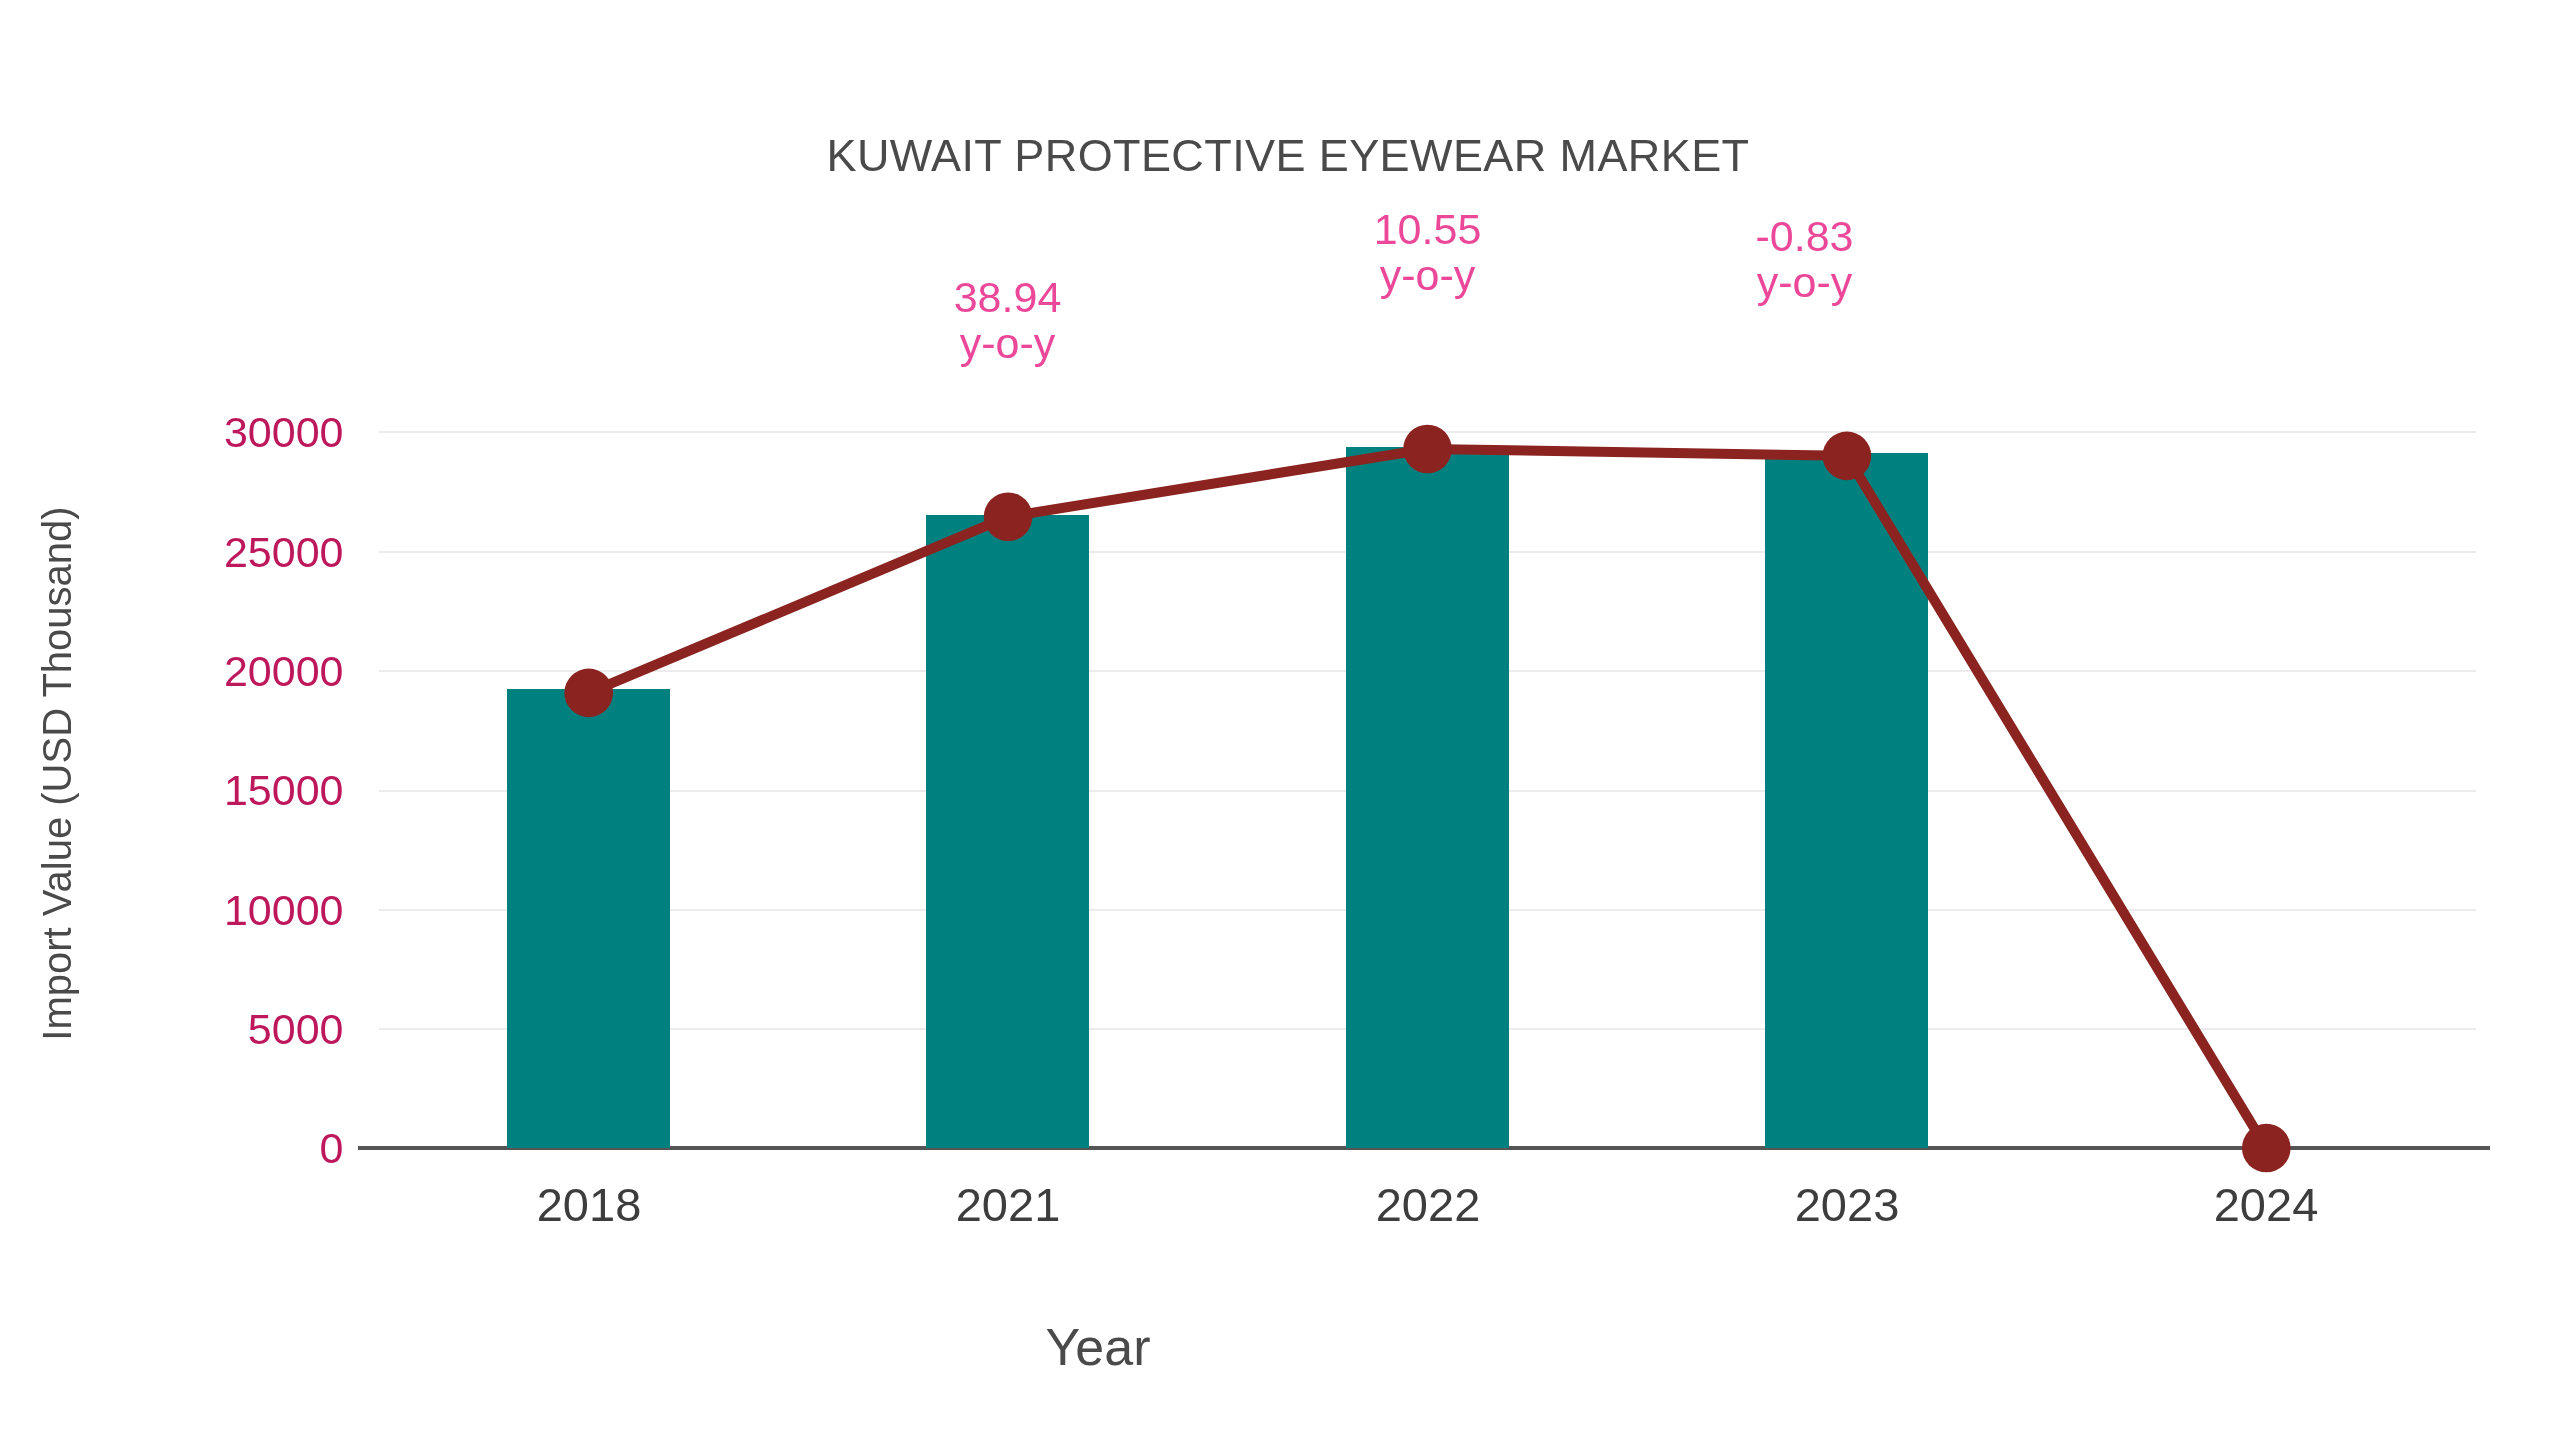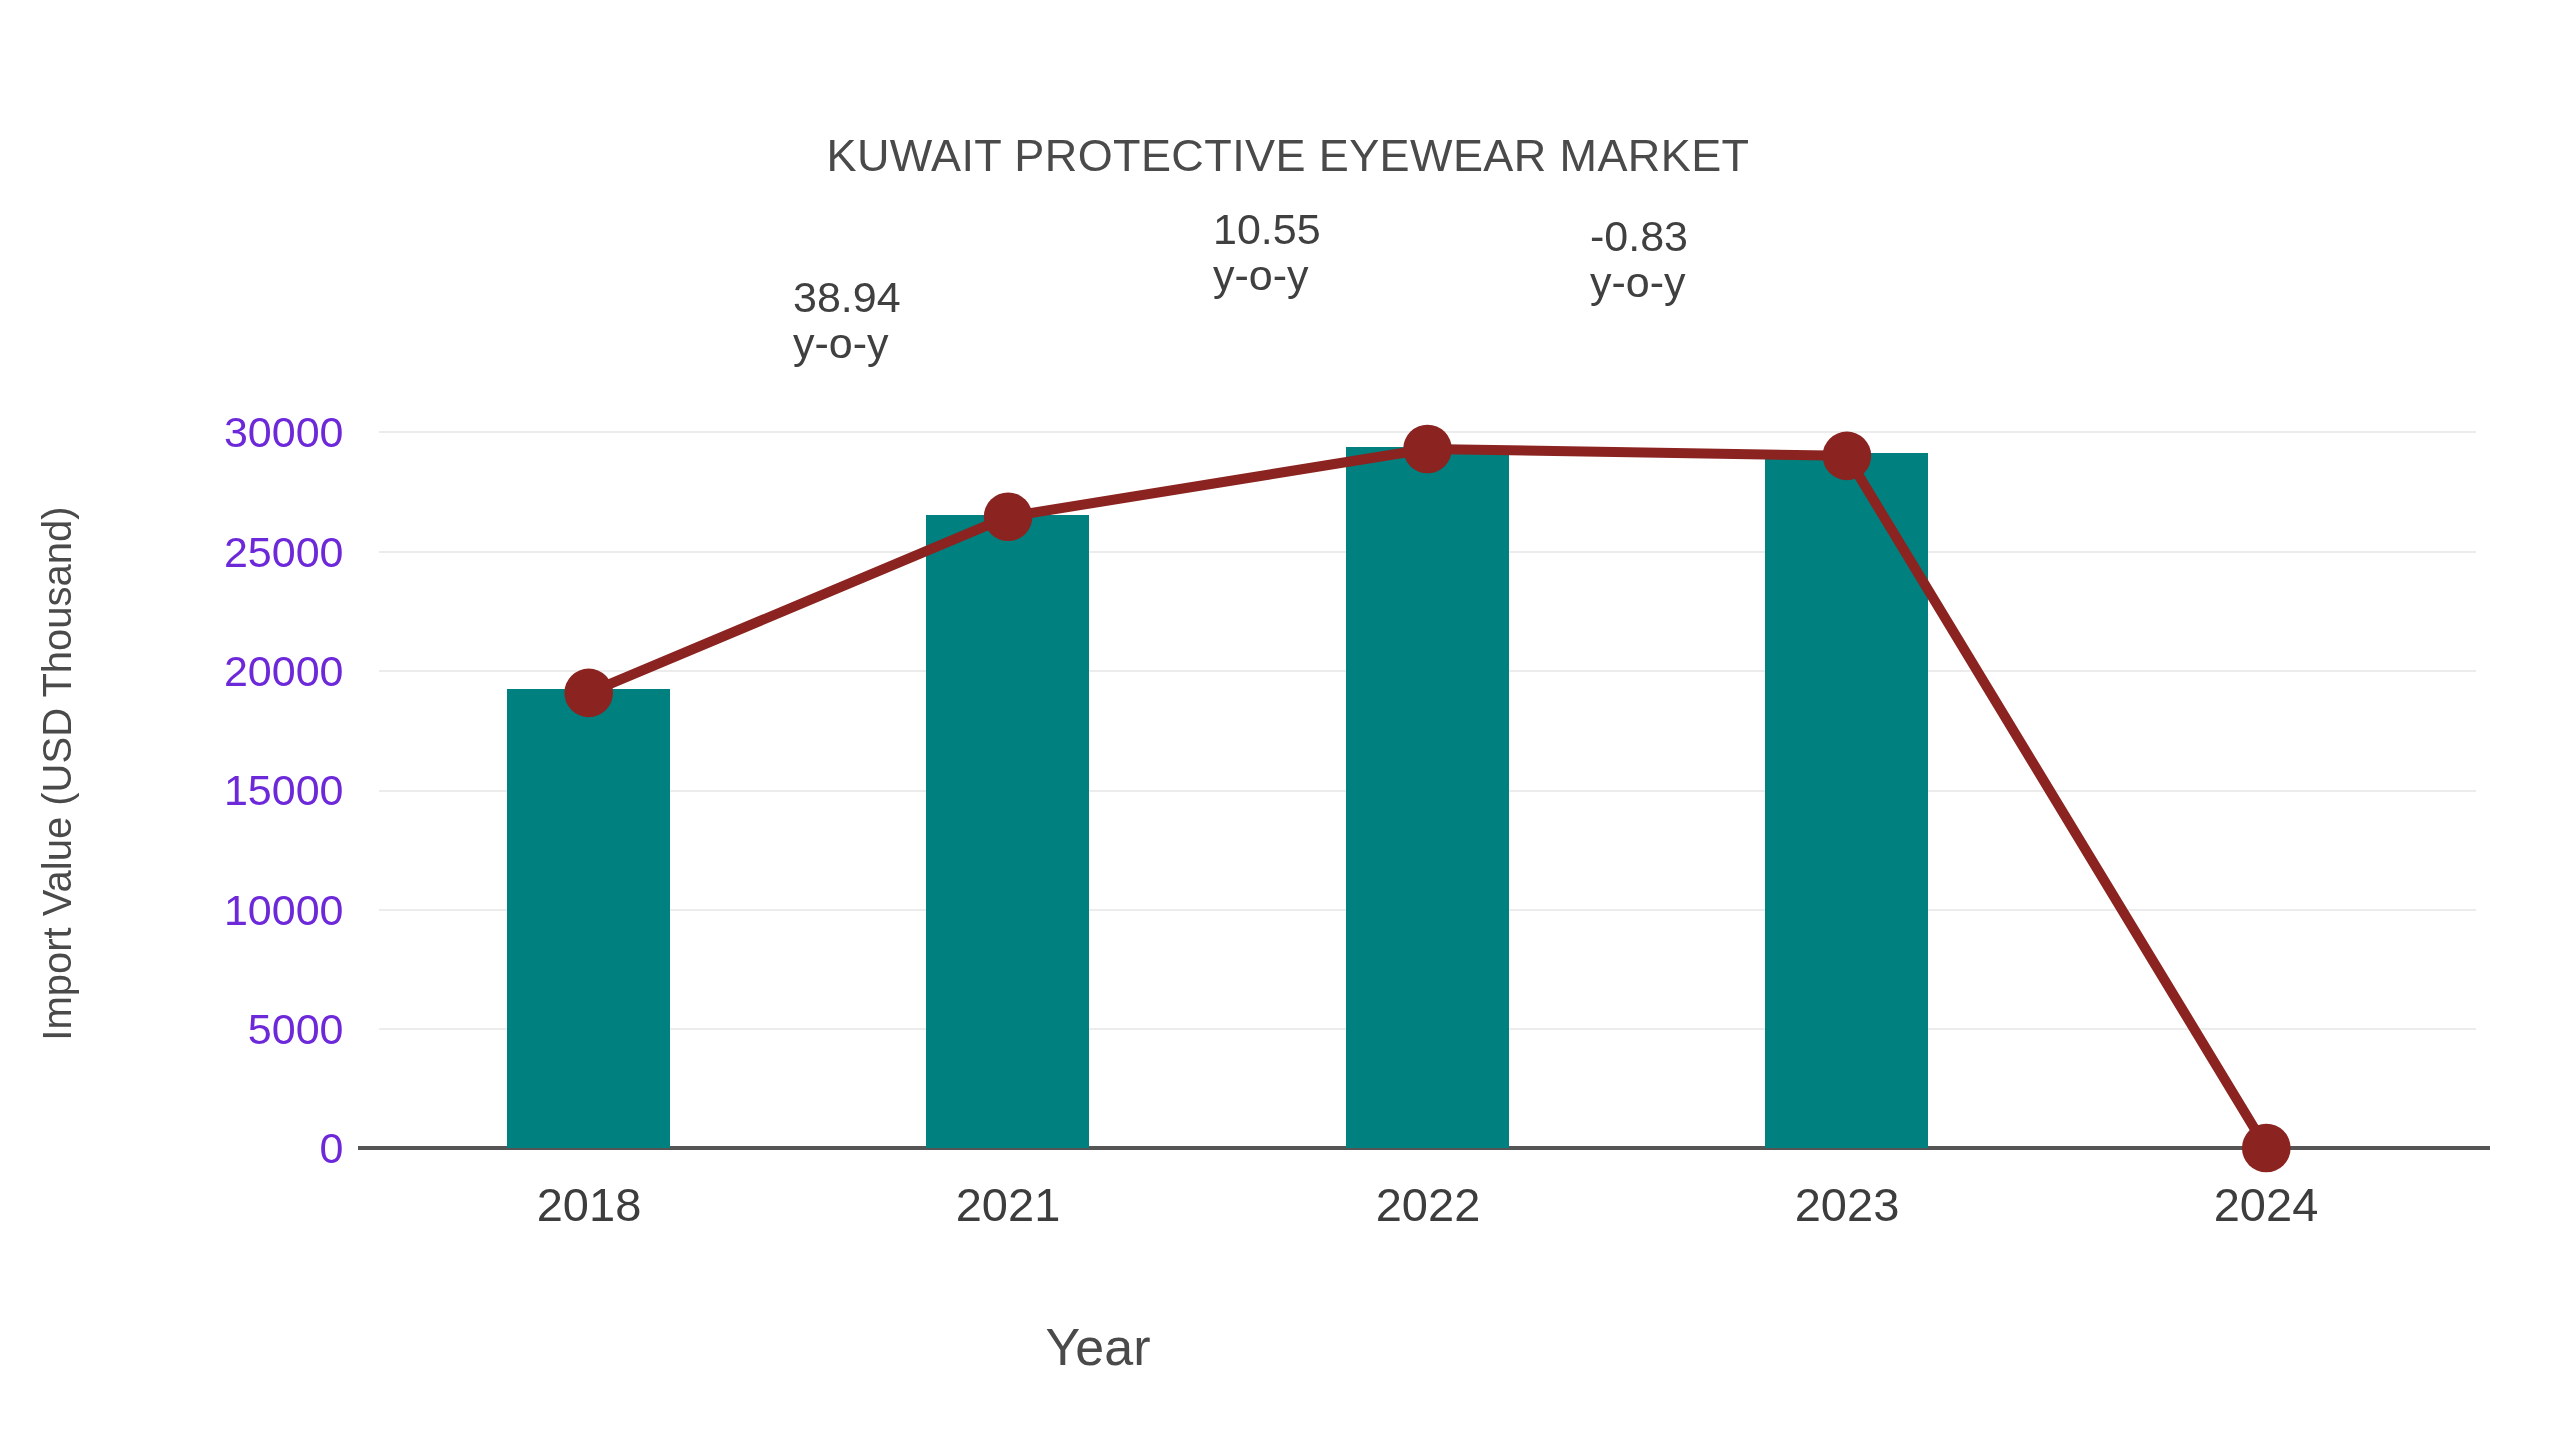--- a/index.html
+++ b/index.html
@@ -83,21 +83,21 @@
     width: 2132px;
     height: 3.6px;
     background: #555555;
   }
   .ytick-wrap {
     position: absolute;
     left: 0;
     width: 329px;
     text-align: right;
     font-size: 43px;
-    color: #6d28d9;
+    color: #be185d;
     white-space: nowrap;
     transform: translateY(-50%);
   }
 
   .tick-label-x {
     position: absolute;
     top: 1177px;
     width: 286px;
     margin-left: -143px;
     text-align: center;
@@ -122,23 +122,24 @@
     height: 716px;
     overflow: visible;
     pointer-events: none;
   }
 
   
   .annotation {
     position: absolute;
     width: 429px;
     margin-left: -215px;
+    text-align: center;
     font-size: 43px;
     line-height: 1.08;
-    color: #404040;
+    color: #ec4899;
     white-space: nowrap;
   }
   .annotation .ann-val { display: block; }
   .annotation .ann-unit { display: block; }
 </style>
 </head>
 <body>
 
 <div id="chart-root">
 

